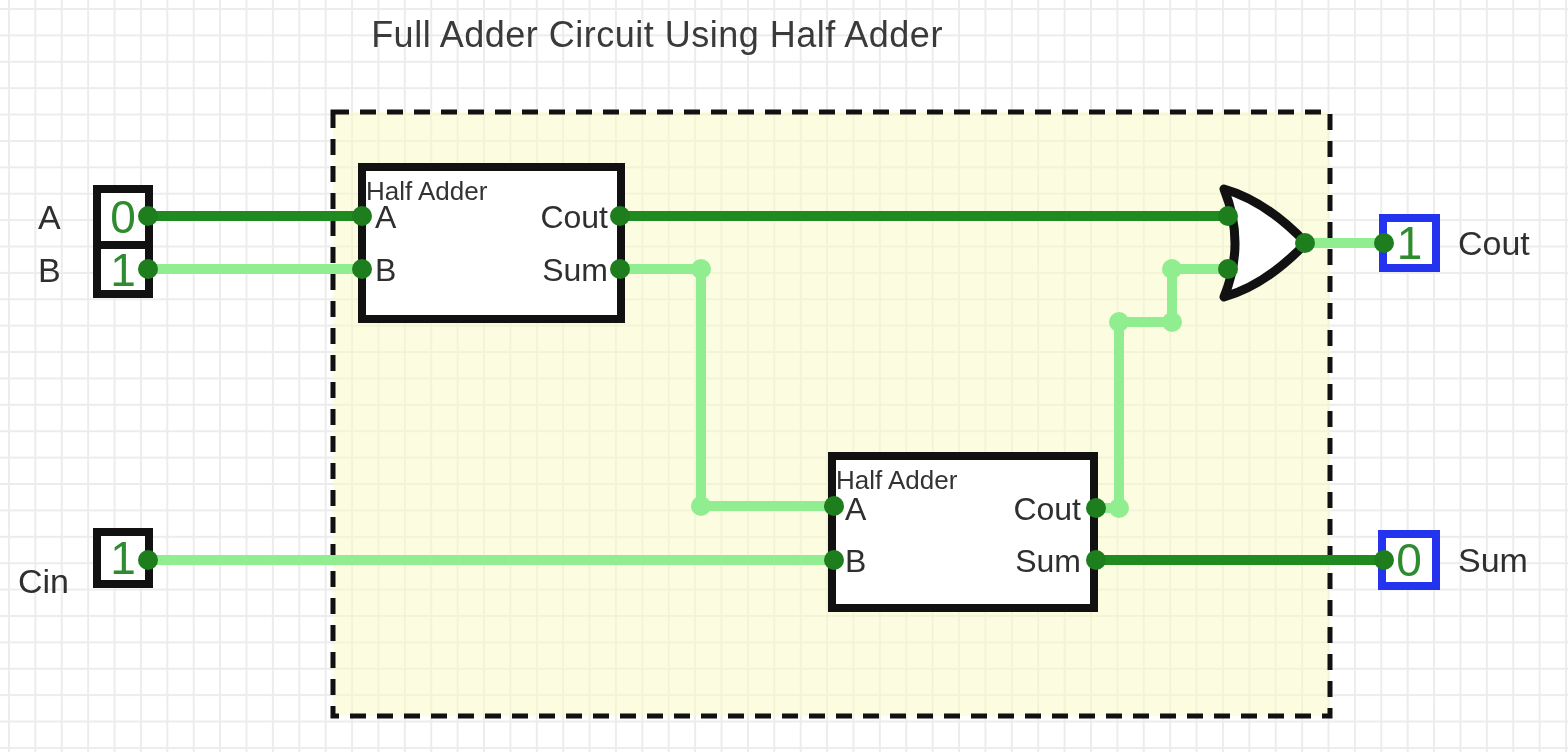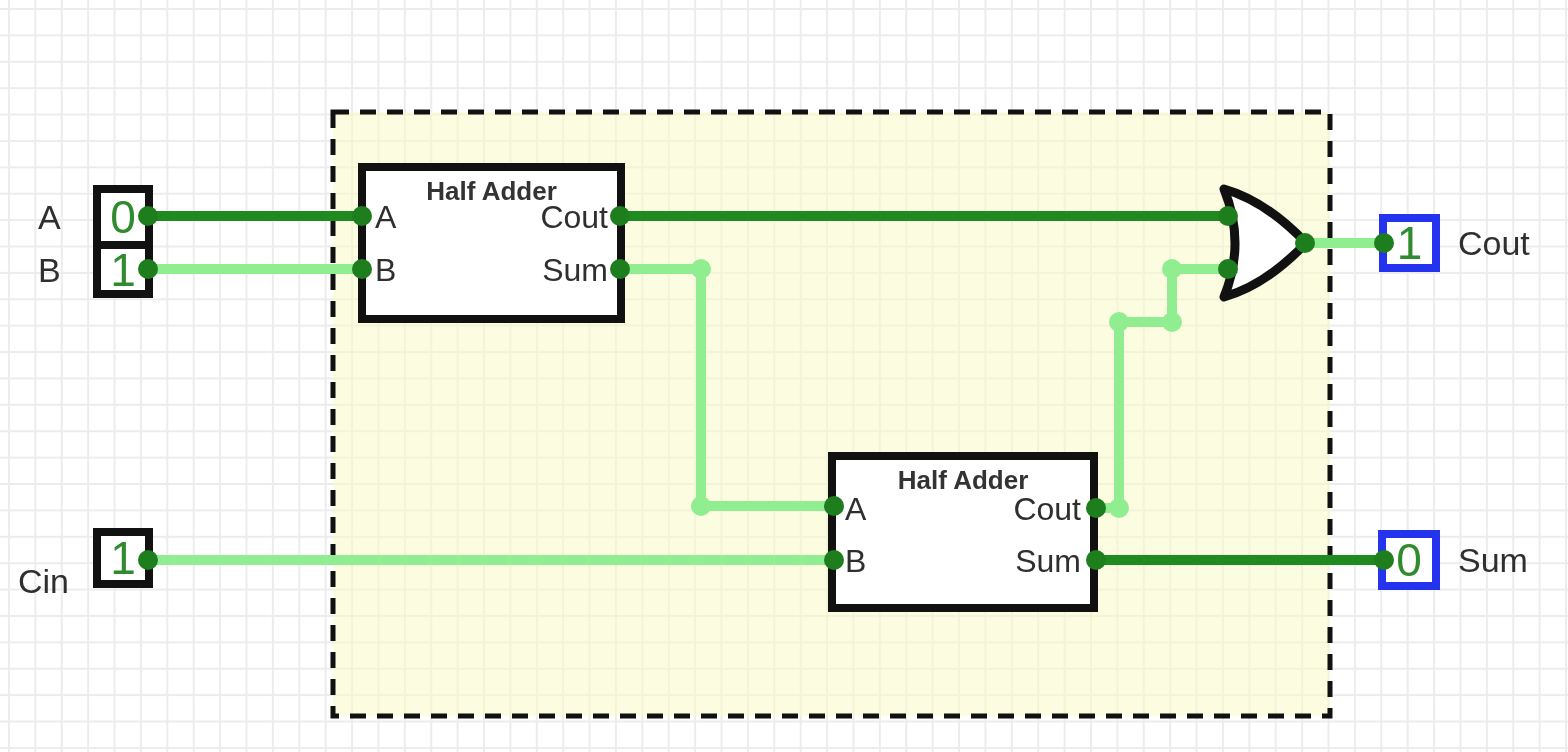--- a/index.html
+++ b/index.html
@@ -18,22 +18,22 @@
     position:absolute;left:332px;top:14px;width:650px;
     text-align:center;white-space:nowrap;
     font-size:36px;color:#3a3a3a;letter-spacing:0.5px;
   }
   .comp{
     position:absolute;box-sizing:border-box;
     border:8px solid #111;background:#fff;
   }
   .ha{width:267px;height:160px;}
   .ha .ha-title{
-    position:absolute;left:0;right:0;top:5px;text-align:center;
-    font-size:26px;color:#333;font-weight:bold;
+    position:absolute;left:0;right:0;top:5px;
+    font-size:26px;color:#333;
   }
   .ha .port{position:absolute;font-size:32px;color:#2f2f2f;line-height:1;}
   .ha .port.left{left:9px;}
   .ha .port.right{right:9px;}
   .io-label{position:absolute;font-size:34px;color:#2f2f2f;line-height:1.2;white-space:nowrap;}
   .value{
     font-size:46px;line-height:1;color:#2e8b2e;
   }
   .input-pair{width:60px;height:113px;display:flex;flex-direction:column;}
   .input-pair .cell{
@@ -50,20 +50,21 @@
 </style>
 </head>
 <body>
 
 <div class="stage">
 
   <svg class="layer">
     <rect x="333" y="112" width="997" height="604" stroke="#111" stroke-width="5" stroke-dasharray="16 11" fill="rgba(250,250,200,0.55)"></rect>
   </svg>
 
+  <div class="title">Full Adder Circuit Using Half Adder</div>
 
   <div class="io-label" style="left:38px;top:197px;">A</div>
   <div class="io-label" style="left:38px;top:250px;">B</div>
   <div class="comp input-pair" style="left:93px;top:185px;">
     <div class="cell top value">0</div>
     <div class="cell bottom value">1</div>
   </div>
 
   <div class="io-label" style="left:18px;top:541px;margin-top:20px;">Cin</div>
   <div class="comp io-box single-in" style="left:93px;top:528px;">

